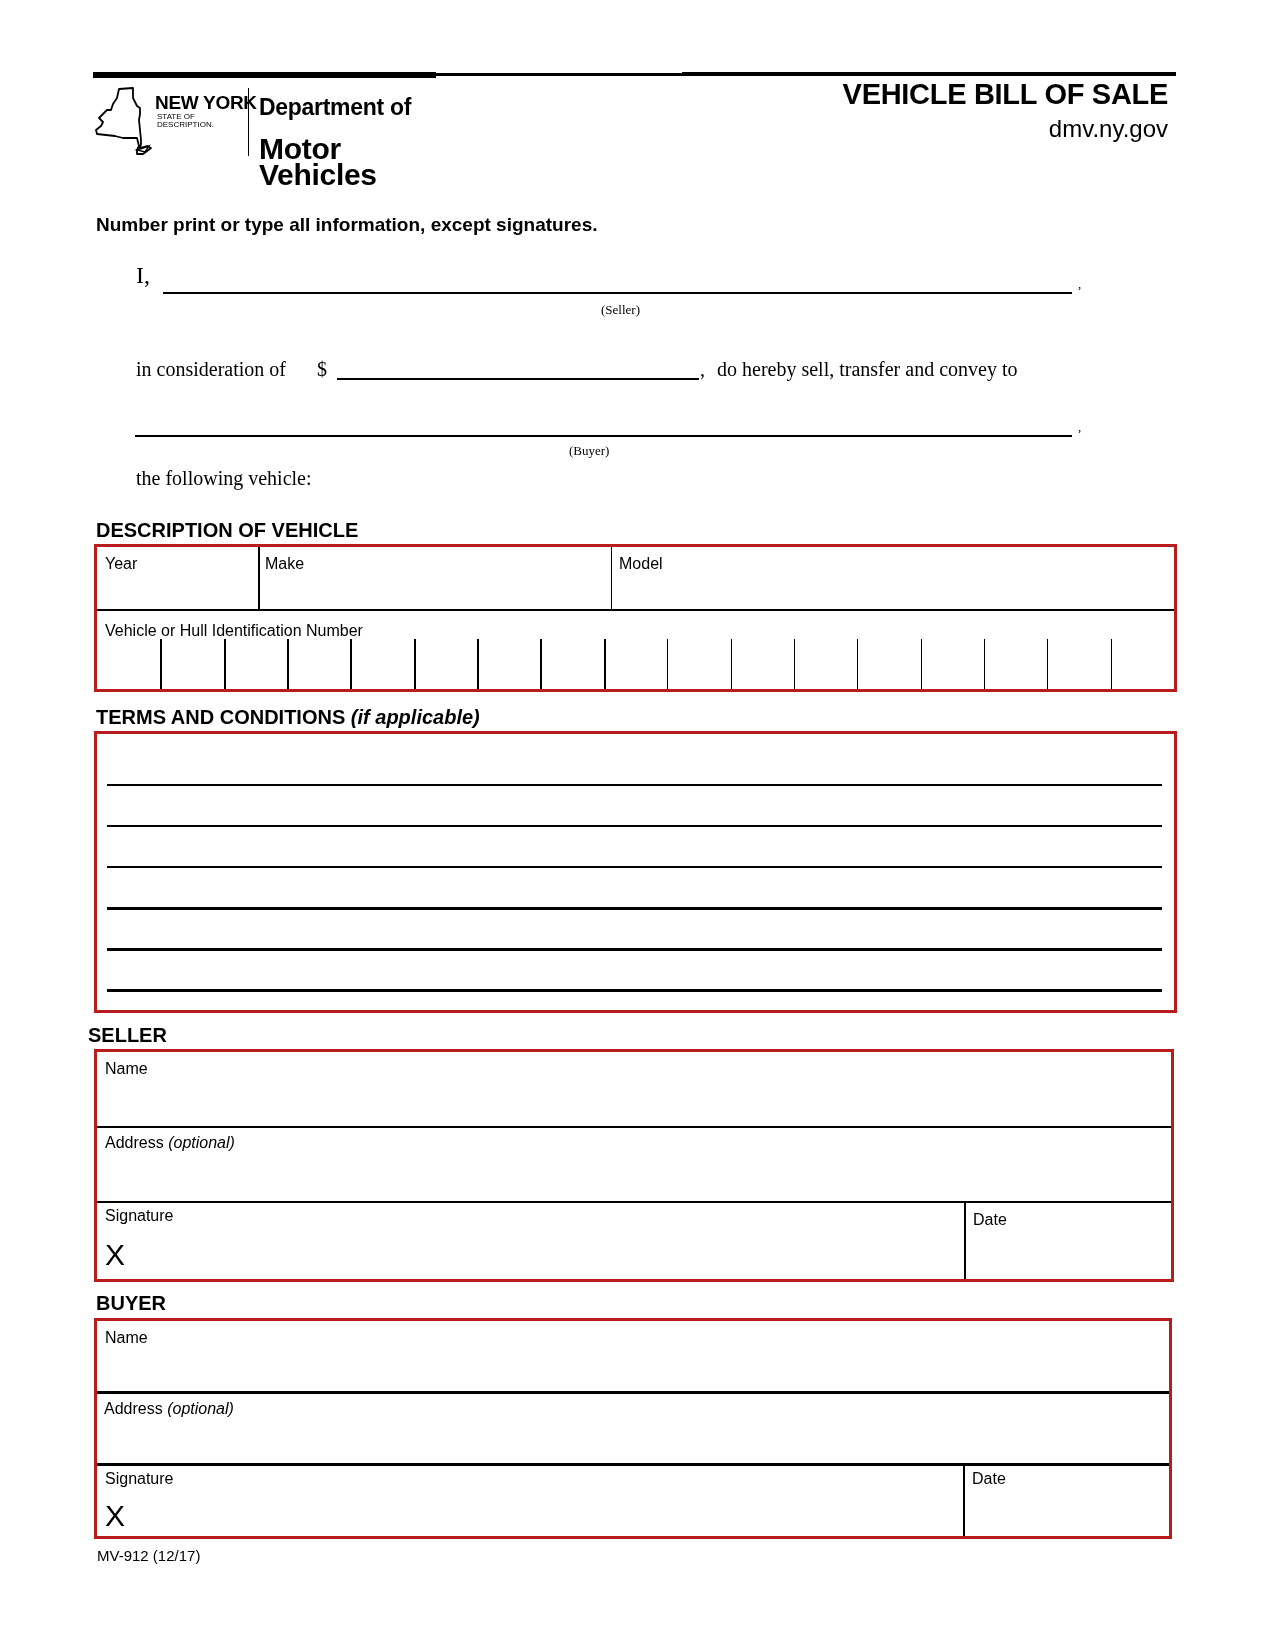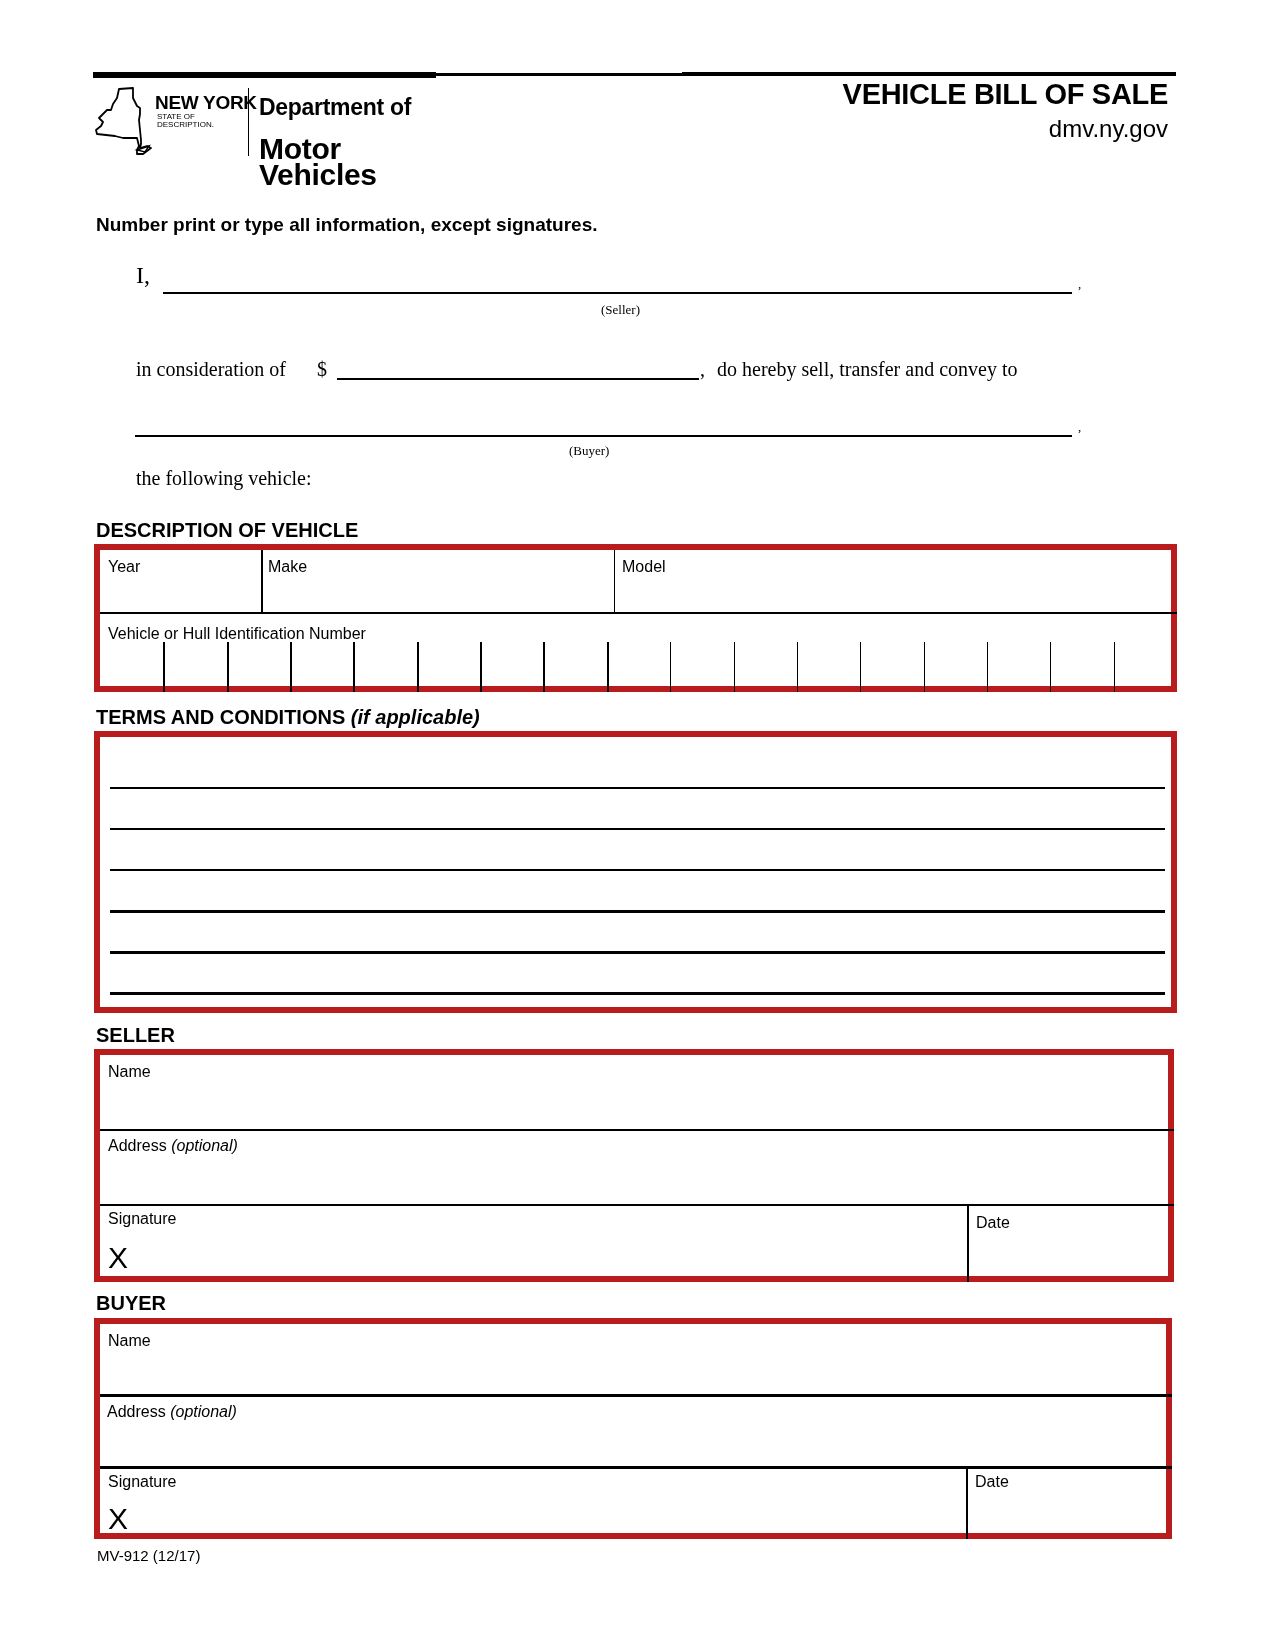--- a/index.html
+++ b/index.html
@@ -28,21 +28,21 @@
   .line { background: #000; height: 2px; }
   .field-input { background: transparent; border: none; outline: none; font-family: "Liberation Serif", serif; font-size: 18px; }
 
   .caption { font-family: "Liberation Serif", serif; font-size: 13px; }
   .sentence { font-family: "Liberation Serif", serif; font-size: 20px; line-height: 22px; }
 
   .section-heading { font-size: 20px; font-weight: bold; line-height: 22px; }
   .section-heading em { font-weight: bold; font-style: italic; }
 
   
-  .box { border: 6px solid #b91c1c; padding-left: 24px; }
+  .box { border: 3px solid #b91c1c; padding-left: 24px; }
   .cell-label { position: absolute; font-size: 16px; line-height: 18px; }
   .cell-label em { }
   .vline { position: absolute; width: 2px; background: #000; }
   .hline { position: absolute; height: 2px; background: #000; }
   .cell-input { position: absolute; border: none; background: transparent; outline: none; font-size: 16px; font-family: "Liberation Sans", sans-serif; }
   .sig-x { position: absolute; font-size: 30px; line-height: 30px; }
   .footer { left: 97px; top: 1547px; font-size: 15px; }
 </style>
 </head>
 <body>
@@ -146,21 +146,21 @@
   <div id="terms-lines">
       <div class="hline" style="left: 10px; top: 50px; width: 1055px; height: 2px;"></div>
       <div class="hline" style="left: 10px; top: 91px; width: 1055px; height: 2px;"></div>
       <div class="hline" style="left: 10px; top: 132px; width: 1055px; height: 2px;"></div>
       <div class="hline" style="left: 10px; top: 173px; width: 1055px; height: 3px;"></div>
       <div class="hline" style="left: 10px; top: 214px; width: 1055px; height: 3px;"></div>
       <div class="hline" style="left: 10px; top: 255px; width: 1055px; height: 3px;"></div>
     </div>
 </div>
 
-<div class="abs section-heading" style="left:96px; top:1024px;">SELLER</div>
+<div class="abs section-heading" style="left:88px; top:1024px;">SELLER</div>
 <div class="abs box" style="left:94px; top:1049px; width:1080px; height:233px;">
   <div class="cell-label" style="left:8px; top:8px;">Name</div>
   <input class="cell-input" style="left: 6px; top: 30px; width: 1060px; height: 40px;">
   <div class="hline" style="left:0; top:74px; width:1074px;"></div>
   <div class="cell-label" style="left:8px; top:82px;">
     <span>Address</span> <em>(optional)</em>
   </div>
   <input class="cell-input" style="left: 6px; top: 104px; width: 1060px; height: 40px;">
   <div class="hline" style="left:0; top:149px; width:1074px;"></div>
   <div class="vline" style="left:867px; top:149px; height:78px;"></div>

